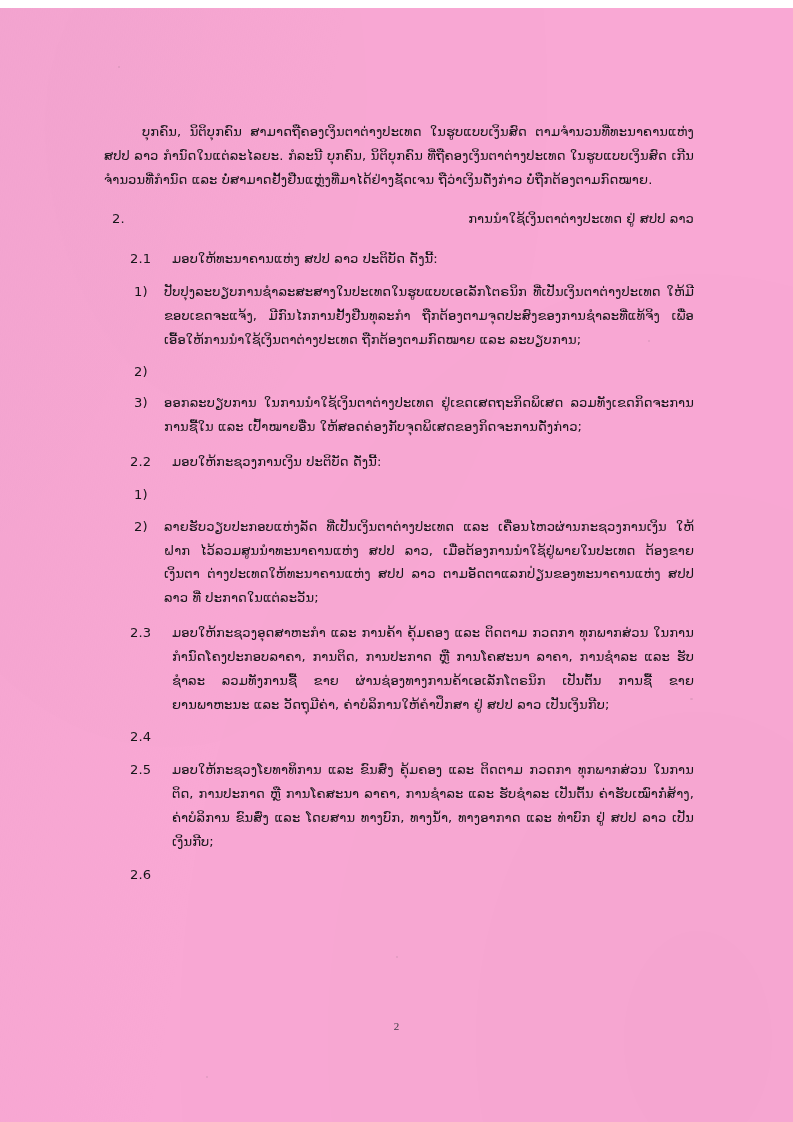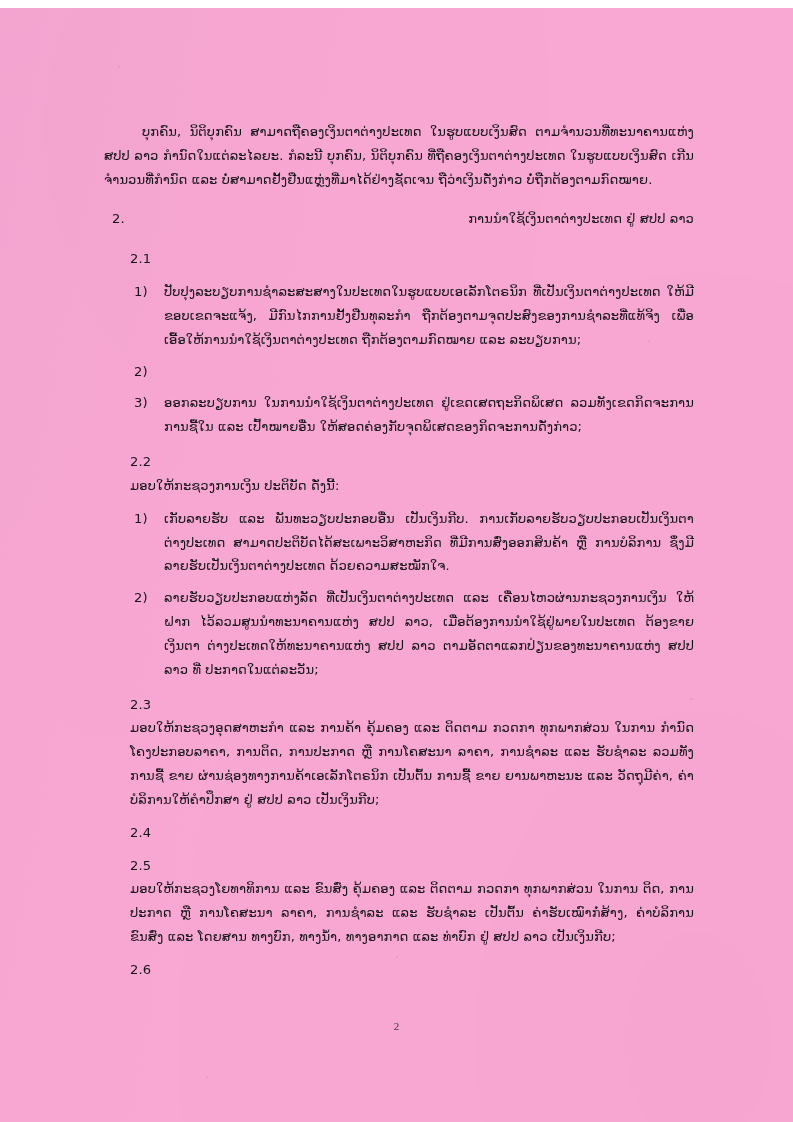--- a/index.html
+++ b/index.html
@@ -88,21 +88,20 @@
   .clause-heading .clause-body {
     text-align: right;
   }
 
   
   .subclause {
     display: flex;
     align-items: flex-start;
     margin: 0 0 9px 0;
     padding-left: 26px;
-    flex-direction: column;
   }
   .subclause-num {
     flex: 0 0 auto;
     width: 42px;
     box-sizing: border-box;
   }
   .subclause-body {
     flex: 1 1 auto;
     min-width: 0;
   }
@@ -161,20 +160,21 @@
     <p class="lao para-intro">ບຸກຄົນ, ນິຕິບຸກຄົນ ສາມາດຖືຄອງເງິນຕາຕ່າງປະເທດ ໃນຮູບແບບເງິນສົດ ຕາມຈຳນວນທີ່ທະນາຄານແຫ່ງ ສປປ ລາວ ກຳນົດໃນແຕ່ລະໄລຍະ. ກໍລະນີ ບຸກຄົນ, ນິຕິບຸກຄົນ ທີ່ຖືຄອງເງິນຕາຕ່າງປະເທດ ໃນຮູບແບບເງິນສົດ ເກີນຈຳນວນທີ່ກຳນົດ ແລະ ບໍ່ສາມາດຢັ້ງຢືນແຫຼ່ງທີ່ມາໄດ້ຢ່າງຊັດເຈນ ຖືວ່າເງິນດັ່ງກ່າວ ບໍ່ຖືກຕ້ອງຕາມກົດໝາຍ.</p>
 
     <div class="clause clause-heading">
       <div class="lao clause-num">2.</div>
       <div class="lao clause-body">ການນຳໃຊ້ເງິນຕາຕ່າງປະເທດ ຢູ່ ສປປ ລາວ</div>
     </div>
 
     <div>
       <div class="subclause subclause-lead">
         <div class="lao subclause-num">2.1</div>
+        <div class="lao subclause-body">ມອບໃຫ້ທະນາຄານແຫ່ງ ສປປ ລາວ ປະຕິບັດ ດັ່ງນີ້:</div>
       </div>
       <ul class="itemlist">
         <li class="item">
           <div class="lao item-num">1)</div>
           <div class="lao item-body">ປັບປຸງລະບຽບການຊຳລະສະສາງໃນປະເທດໃນຮູບແບບເອເລັກໂຕຣນິກ ທີ່ເປັນເງິນຕາຕ່າງປະເທດ ໃຫ້ມີ ຂອບເຂດຈະແຈ້ງ, ມີກົນໄກການຢັ້ງຢືນທຸລະກຳ ຖືກຕ້ອງຕາມຈຸດປະສົງຂອງການຊຳລະທີ່ແທ້ຈິງ ເພື່ອ ເອື້ອໃຫ້ການນຳໃຊ້ເງິນຕາຕ່າງປະເທດ ຖືກຕ້ອງຕາມກົດໝາຍ ແລະ ລະບຽບການ;</div>
         </li>
         <li class="item">
           <div class="lao item-num">2)</div>
         </li>
         <li class="item">
@@ -185,21 +185,20 @@
     </div>
 
     <div>
       <div class="subclause subclause-lead">
         <div class="lao subclause-num">2.2</div>
         <div class="lao subclause-body">ມອບໃຫ້ກະຊວງການເງິນ ປະຕິບັດ ດັ່ງນີ້:</div>
       </div>
       <ul class="itemlist">
         <li class="item">
           <div class="lao item-num">1)</div>
-          <div class="lao item-body">ເກັບລາຍຮັບ ແລະ ພັນທະວຽບປະກອບອື່ນ ເປັນເງິນກີບ. ການເກັບລາຍຮັບວຽບປະກອບເປັນເງິນຕາ ຕ່າງປະເທດ ສາມາດປະຕິບັດໄດ້ສະເພາະວິສາຫະກິດ ທີ່ມີການສົ່ງອອກສິນຄ້າ ຫຼື ການບໍລິການ ຊຶ່ງມີ ລາຍຮັບເປັນເງິນຕາຕ່າງປະເທດ ດ້ວຍຄວາມສະໝັກໃຈ.</div>
         </li>
         <li class="item">
           <div class="lao item-num">2)</div>
           <div class="lao item-body">ລາຍຮັບວຽບປະກອບແຫ່ງລັດ ທີ່ເປັນເງິນຕາຕ່າງປະເທດ ແລະ ເຄື່ອນໄຫວຜ່ານກະຊວງການເງິນ ໃຫ້ຝາກ ໄວ້ລວມສູນນຳທະນາຄານແຫ່ງ ສປປ ລາວ, ເມື່ອຕ້ອງການນຳໃຊ້ຢູ່ພາຍໃນປະເທດ ຕ້ອງຂາຍເງິນຕາ ຕ່າງປະເທດໃຫ້ທະນາຄານແຫ່ງ ສປປ ລາວ ຕາມອັດຕາແລກປ່ຽນຂອງທະນາຄານແຫ່ງ ສປປ ລາວ ທີ່ ປະກາດໃນແຕ່ລະວັນ;</div>
         </li>
       </ul>
     </div>
 
     <div class="subclause">
       <div class="lao subclause-num">2.3</div>

